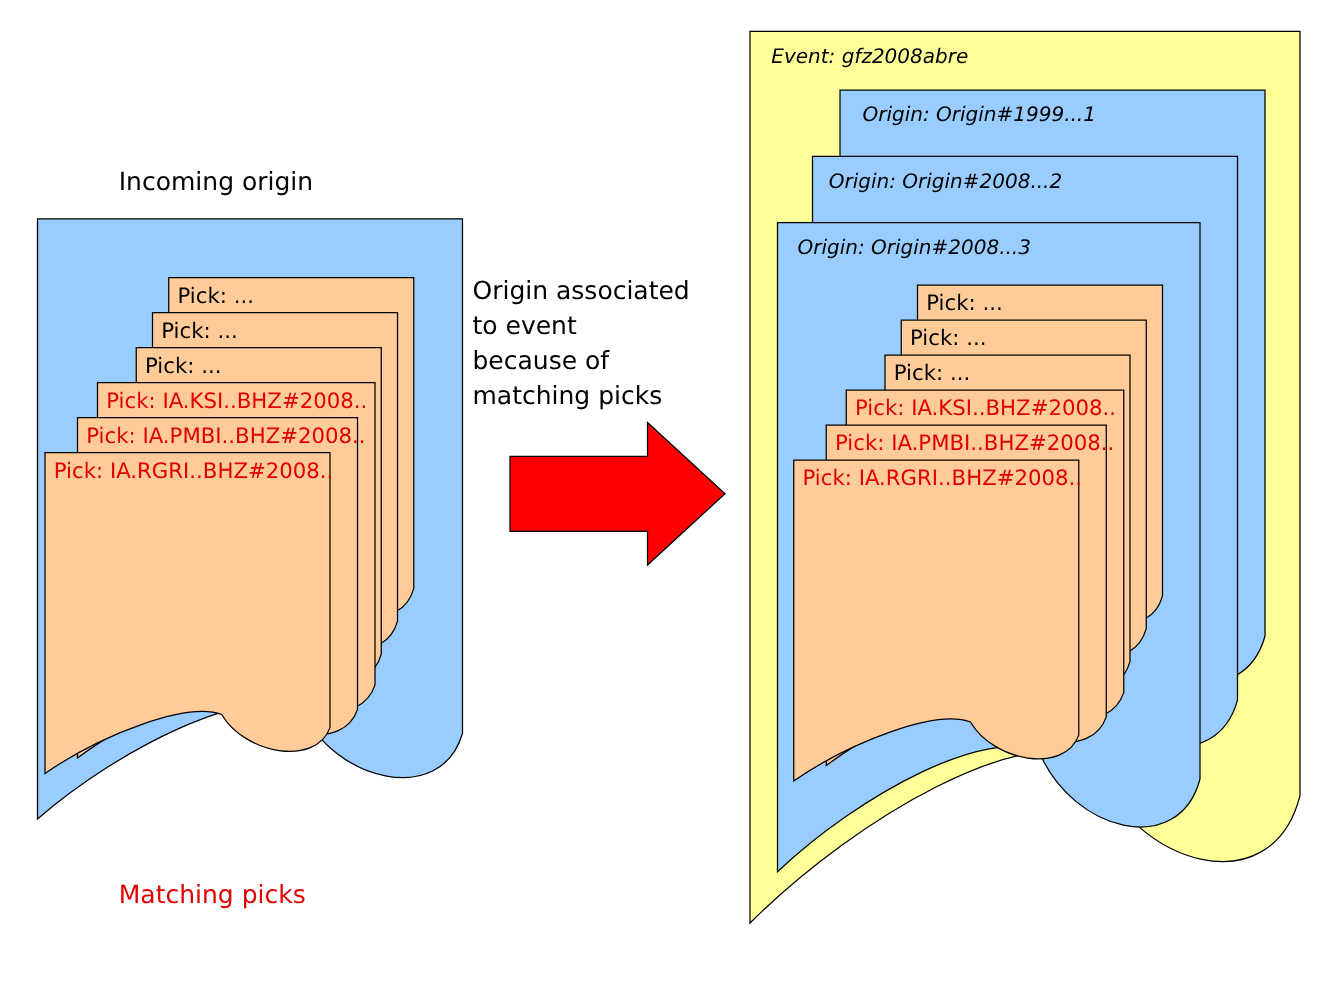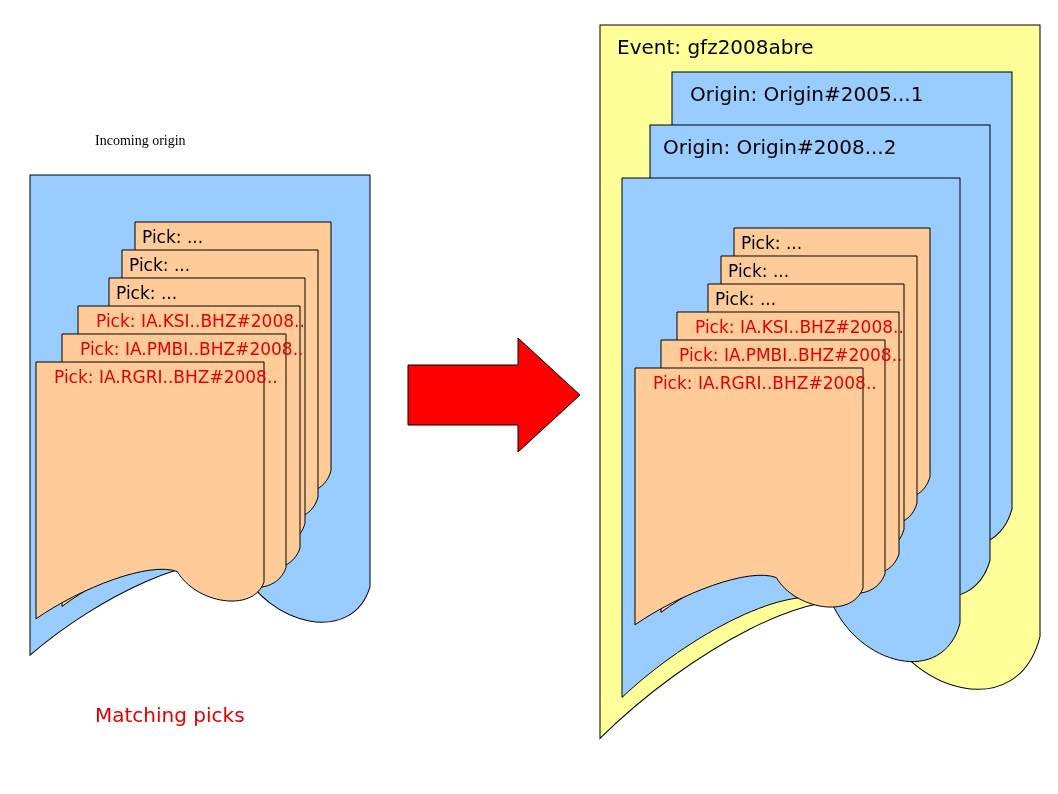--- a/index.html
+++ b/index.html
@@ -6,24 +6,24 @@
   .canvas{
     position:relative;width:1058px;height:794px;background:#ffffff;
     font-family:"DejaVu Sans","Liberation Sans",sans-serif;color:#000;overflow:hidden;
   }
   .doc{position:absolute;}
   .doc>svg{position:absolute;left:0;top:0;width:100%;height:100%;overflow:visible;}
   .doc use{stroke:#000;stroke-width:1px;}
   .origin-doc use{fill:var(--color-origin_fill,#99ccff);}
   .pick-doc use{fill:var(--color-pick_fill,#ffcc99);}
   .event-doc use{fill:var(--color-event_fill,#ffff99);}
-  .doc-title{position:relative;padding:10px 0 0 13px;font-size:20px;white-space:nowrap;}
+  .doc-title{position:relative;padding:10px 0 0 13px;font-size:16px;white-space:nowrap;font-style:italic;}
   .pick-label{position:relative;padding:5px 0 0 7px;font-size:17px;white-space:nowrap;}
-  .red{color:var(--color-red_text,#e00000);margin-left:11px;}
-  .heading{position:absolute;font-size:14px;white-space:nowrap;font-family:Liberation Serif, serif;}
+  .red{color:var(--color-red_text,#e00000);}
+  .heading{position:absolute;font-size:20px;white-space:nowrap;}
   .caption{position:absolute;font-size:20px;white-space:nowrap;color:var(--color-red_text,#e00000);}
   .annotation{position:absolute;font-size:20px;line-height:28px;white-space:pre-line;}
   .arrow-svg{position:absolute;overflow:visible;}
   .arrow-svg polygon{fill:var(--color-arrow,#ff0000);stroke:#000;stroke-width:1;}
   .defs-svg{position:absolute;width:0;height:0;}
 </style>
 </head>
 <body>
 
 <div class="canvas">
@@ -74,48 +74,53 @@
   </div>
   <div class="doc pick-doc" style="left:36px;top:362px;width:228px;height:262px;">
     <svg viewBox="0 0 100 100" preserveAspectRatio="none">
         <use href="#docshape"></use>
       </svg>
     <div class="pick-label red">Pick: IA.RGRI..BHZ#2008..</div>
   </div>
 
   <div class="caption" style="left:95px;top:703px;">Matching picks</div>
 
+  <div class="annotation" style="left:378px;top:218px;width:230px;">Origin associated
+to event
+because of
+matching picks</div>
 
   <svg class="arrow-svg" style="left:408px;top:338px;" width="172" height="114" viewBox="0 0 172 114">
     <polygon points="0,27 110,27 110,0 172,57 110,114 110,87 0,87"></polygon>
   </svg>
 
   <div class="doc event-doc" style="left:600px;top:25px;width:440px;height:728px;">
     <svg viewBox="0 0 100 100" preserveAspectRatio="none">
         <use href="#docshape"></use>
       </svg>
     <div class="doc-title" style="padding-left:17px;">Event: gfz2008abre</div>
   </div>
 
   <div class="doc origin-doc" style="left:672px;top:72px;width:340px;height:520px;">
     <svg viewBox="0 0 100 100" preserveAspectRatio="none">
         <use href="#docshape"></use>
       </svg>
-    <div class="doc-title" style="padding-left:18px;">Origin: Origin#2005...1</div>
+    <div class="doc-title" style="padding-left:18px;">Origin: Origin#1999...1</div>
   </div>
   <div class="doc origin-doc" style="left:650px;top:125px;width:340px;height:518px;">
     <svg viewBox="0 0 100 100" preserveAspectRatio="none">
         <use href="#docshape"></use>
       </svg>
     <div class="doc-title" style="">Origin: Origin#2008...2</div>
   </div>
   <div class="doc origin-doc" style="left:622px;top:178px;width:338px;height:530px;">
     <svg viewBox="0 0 100 100" preserveAspectRatio="none">
         <use href="#docshape"></use>
       </svg>
+    <div class="doc-title" style="padding-left:16px;">Origin: Origin#2008...3</div>
   </div>
 
   <div class="doc pick-doc" style="left:734px;top:228px;width:196px;height:296px;">
     <svg viewBox="0 0 100 100" preserveAspectRatio="none">
         <use href="#docshape"></use>
       </svg>
     <div class="pick-label">Pick: ...</div>
   </div>
   <div class="doc pick-doc" style="left:721px;top:256px;width:196px;height:294px;">
     <svg viewBox="0 0 100 100" preserveAspectRatio="none">

